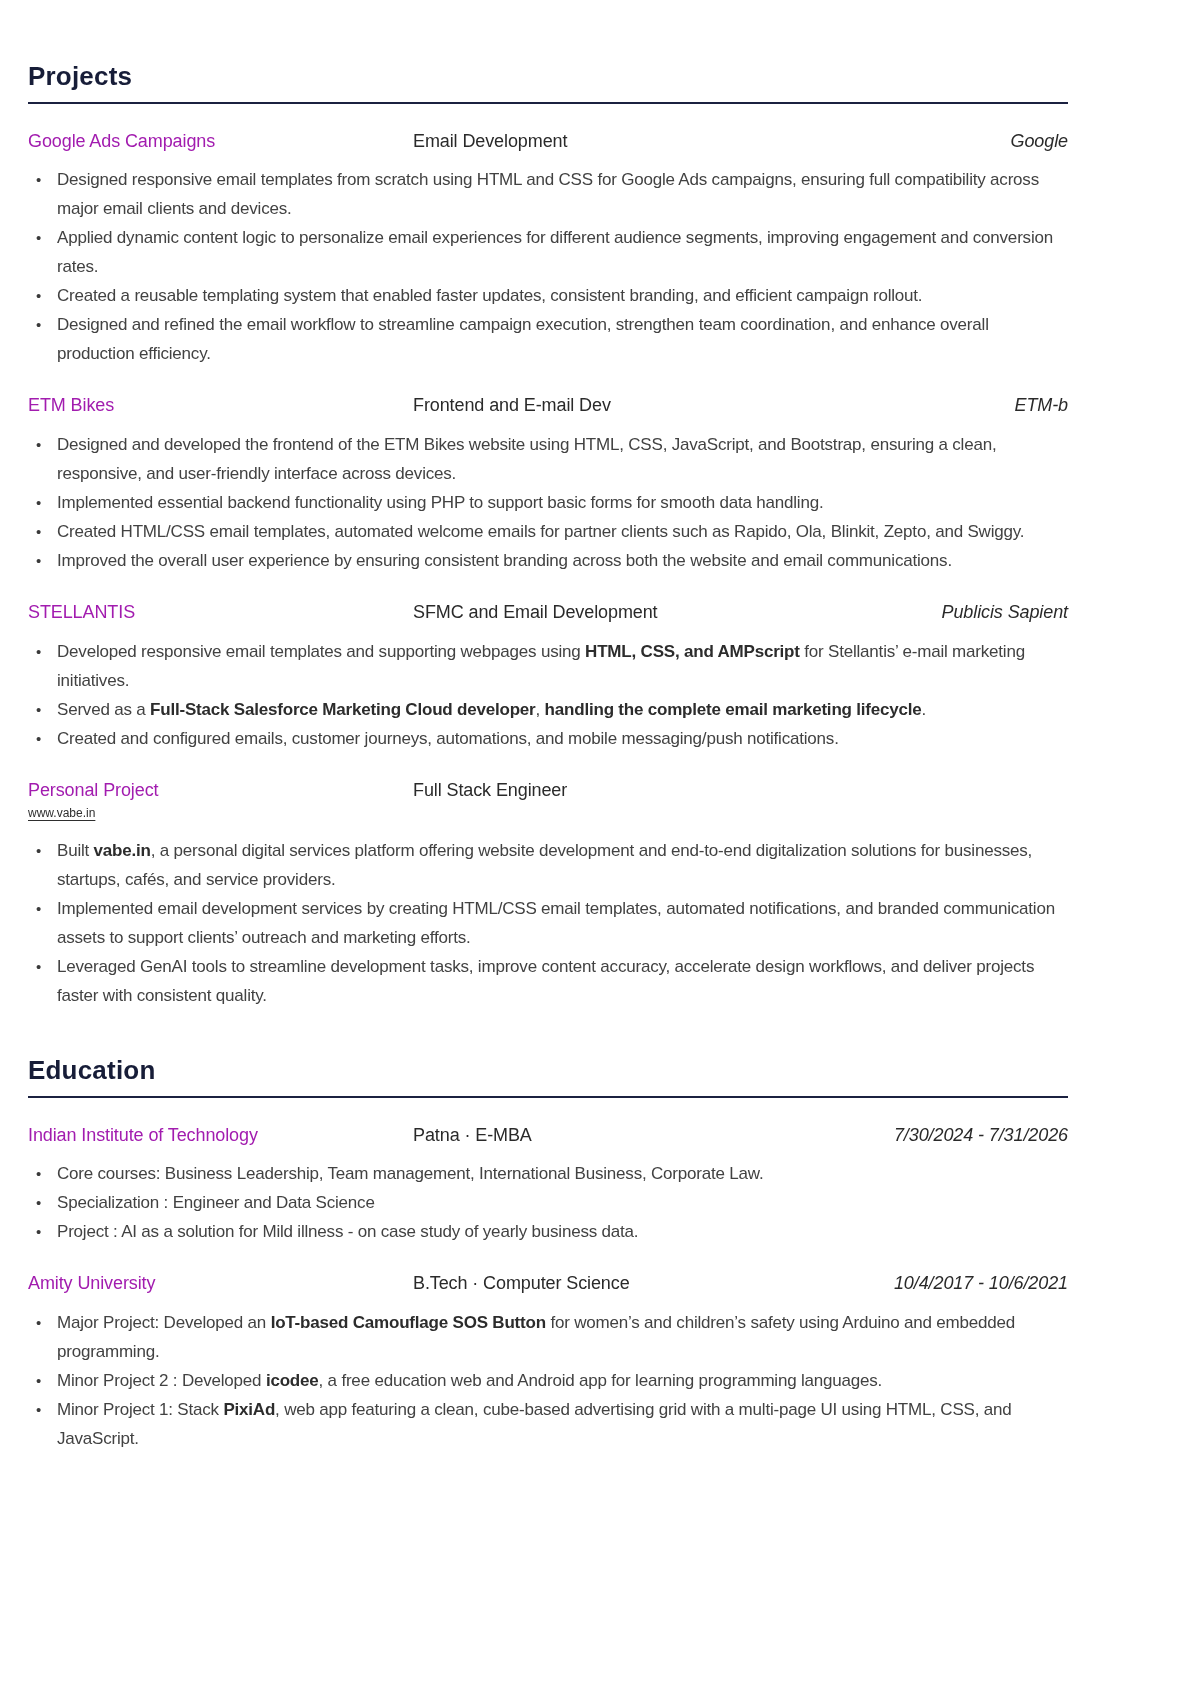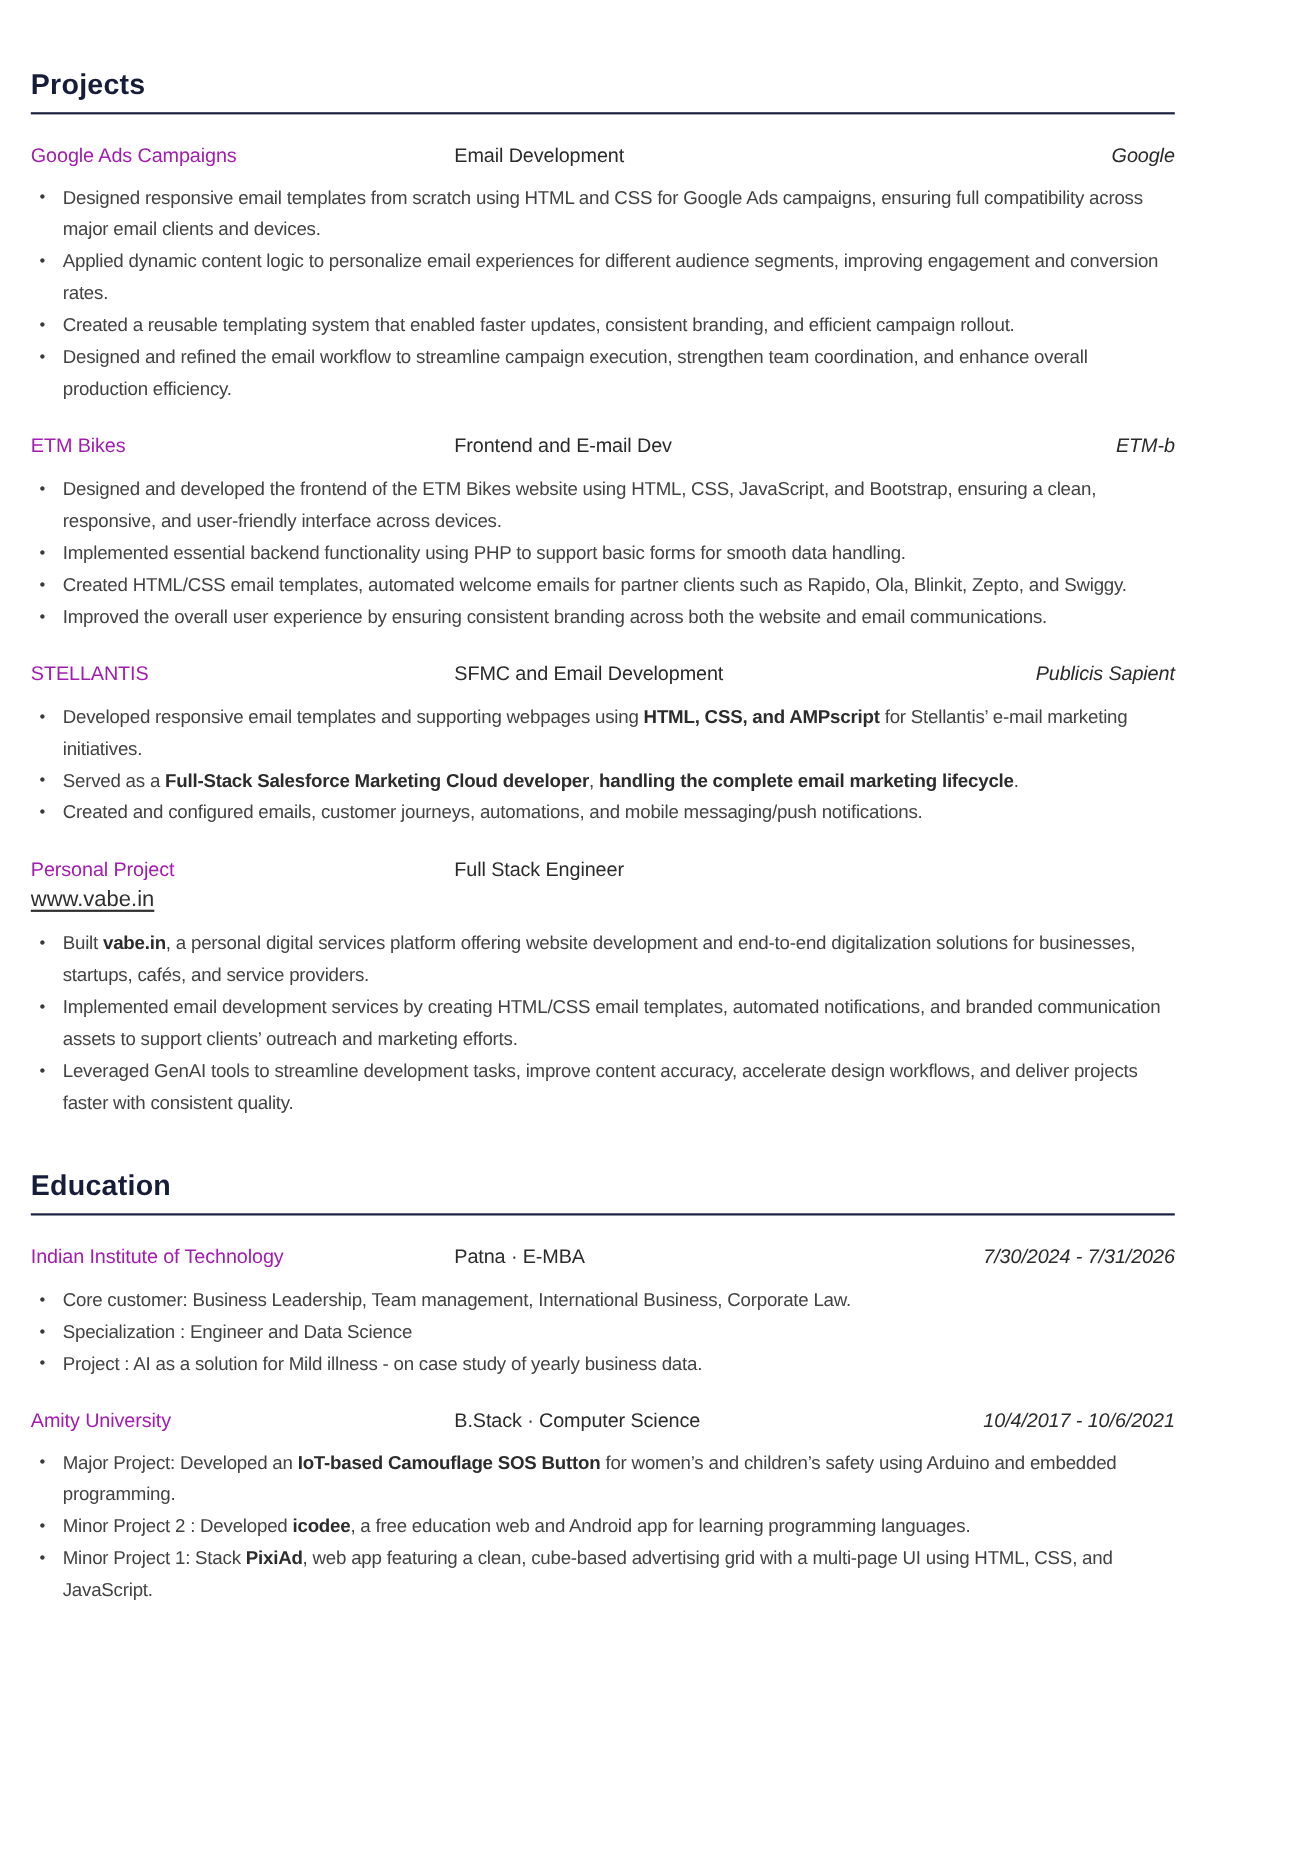--- a/index.html
+++ b/index.html
@@ -41,21 +41,21 @@
   }
   .entry-name {
     font-weight: 400;
     color: #a21caf;
     font-size: 18px;
     letter-spacing: -0.1px;
   }
   .entry-link {
     display: inline-block;
     margin-top: 5px;
-    font-size: 20px;
+    font-size: 12px;
     color: #2e2e2e;
     text-decoration: underline;
     text-underline-offset: 3px;
     cursor: pointer;
   }
   .entry-role { color: #2a2a2a; letter-spacing: -0.1px; }
   .entry-org  { color: #2a2a2a; text-align: right; letter-spacing: -0.1px; font-style: italic; }
   .bullets {
     list-style: none;
     margin-top: 13px;
@@ -153,31 +153,31 @@
     <div class="entries">
         <div class="entry">
           <div class="entry-head">
             <div>
               <div class="entry-name">Indian Institute of Technology</div>
             </div>
             <div class="entry-role">Patna · E-MBA</div>
             <div class="entry-org">7/30/2024 - 7/31/2026</div>
           </div>
           <ul class="bullets">
-            <li><span>Core customer: Business Leadership, Team management, International Business, Corporate Law.</span></li>
+            <li><span>Core courses: Business Leadership, Team management, International Business, Corporate Law.</span></li>
             <li><span>Specialization : Engineer and Data Science</span></li>
             <li><span>Project : AI as a solution for Mild illness - on case study of yearly business data.</span></li>
           </ul>
         </div>
         <div class="entry">
           <div class="entry-head">
             <div>
               <div class="entry-name">Amity University</div>
             </div>
-            <div class="entry-role">B.Stack · Computer Science</div>
+            <div class="entry-role">B.Tech · Computer Science</div>
             <div class="entry-org">10/4/2017 - 10/6/2021</div>
           </div>
           <ul class="bullets">
             <li><span>Major Project: Developed an </span><strong>IoT-based Camouflage SOS Button</strong><span> for women’s and children’s safety using Arduino and embedded programming.</span></li>
             <li><span>Minor Project 2 : Developed </span><strong>icodee</strong><span>, a free education web and Android app for learning programming languages.</span></li>
             <li><span>Minor Project 1: Stack </span><strong>PixiAd</strong><span>, web app featuring a clean, cube-based advertising grid with a multi-page UI using HTML, CSS, and JavaScript.</span></li>
           </ul>
         </div>
       </div>
   </section>

